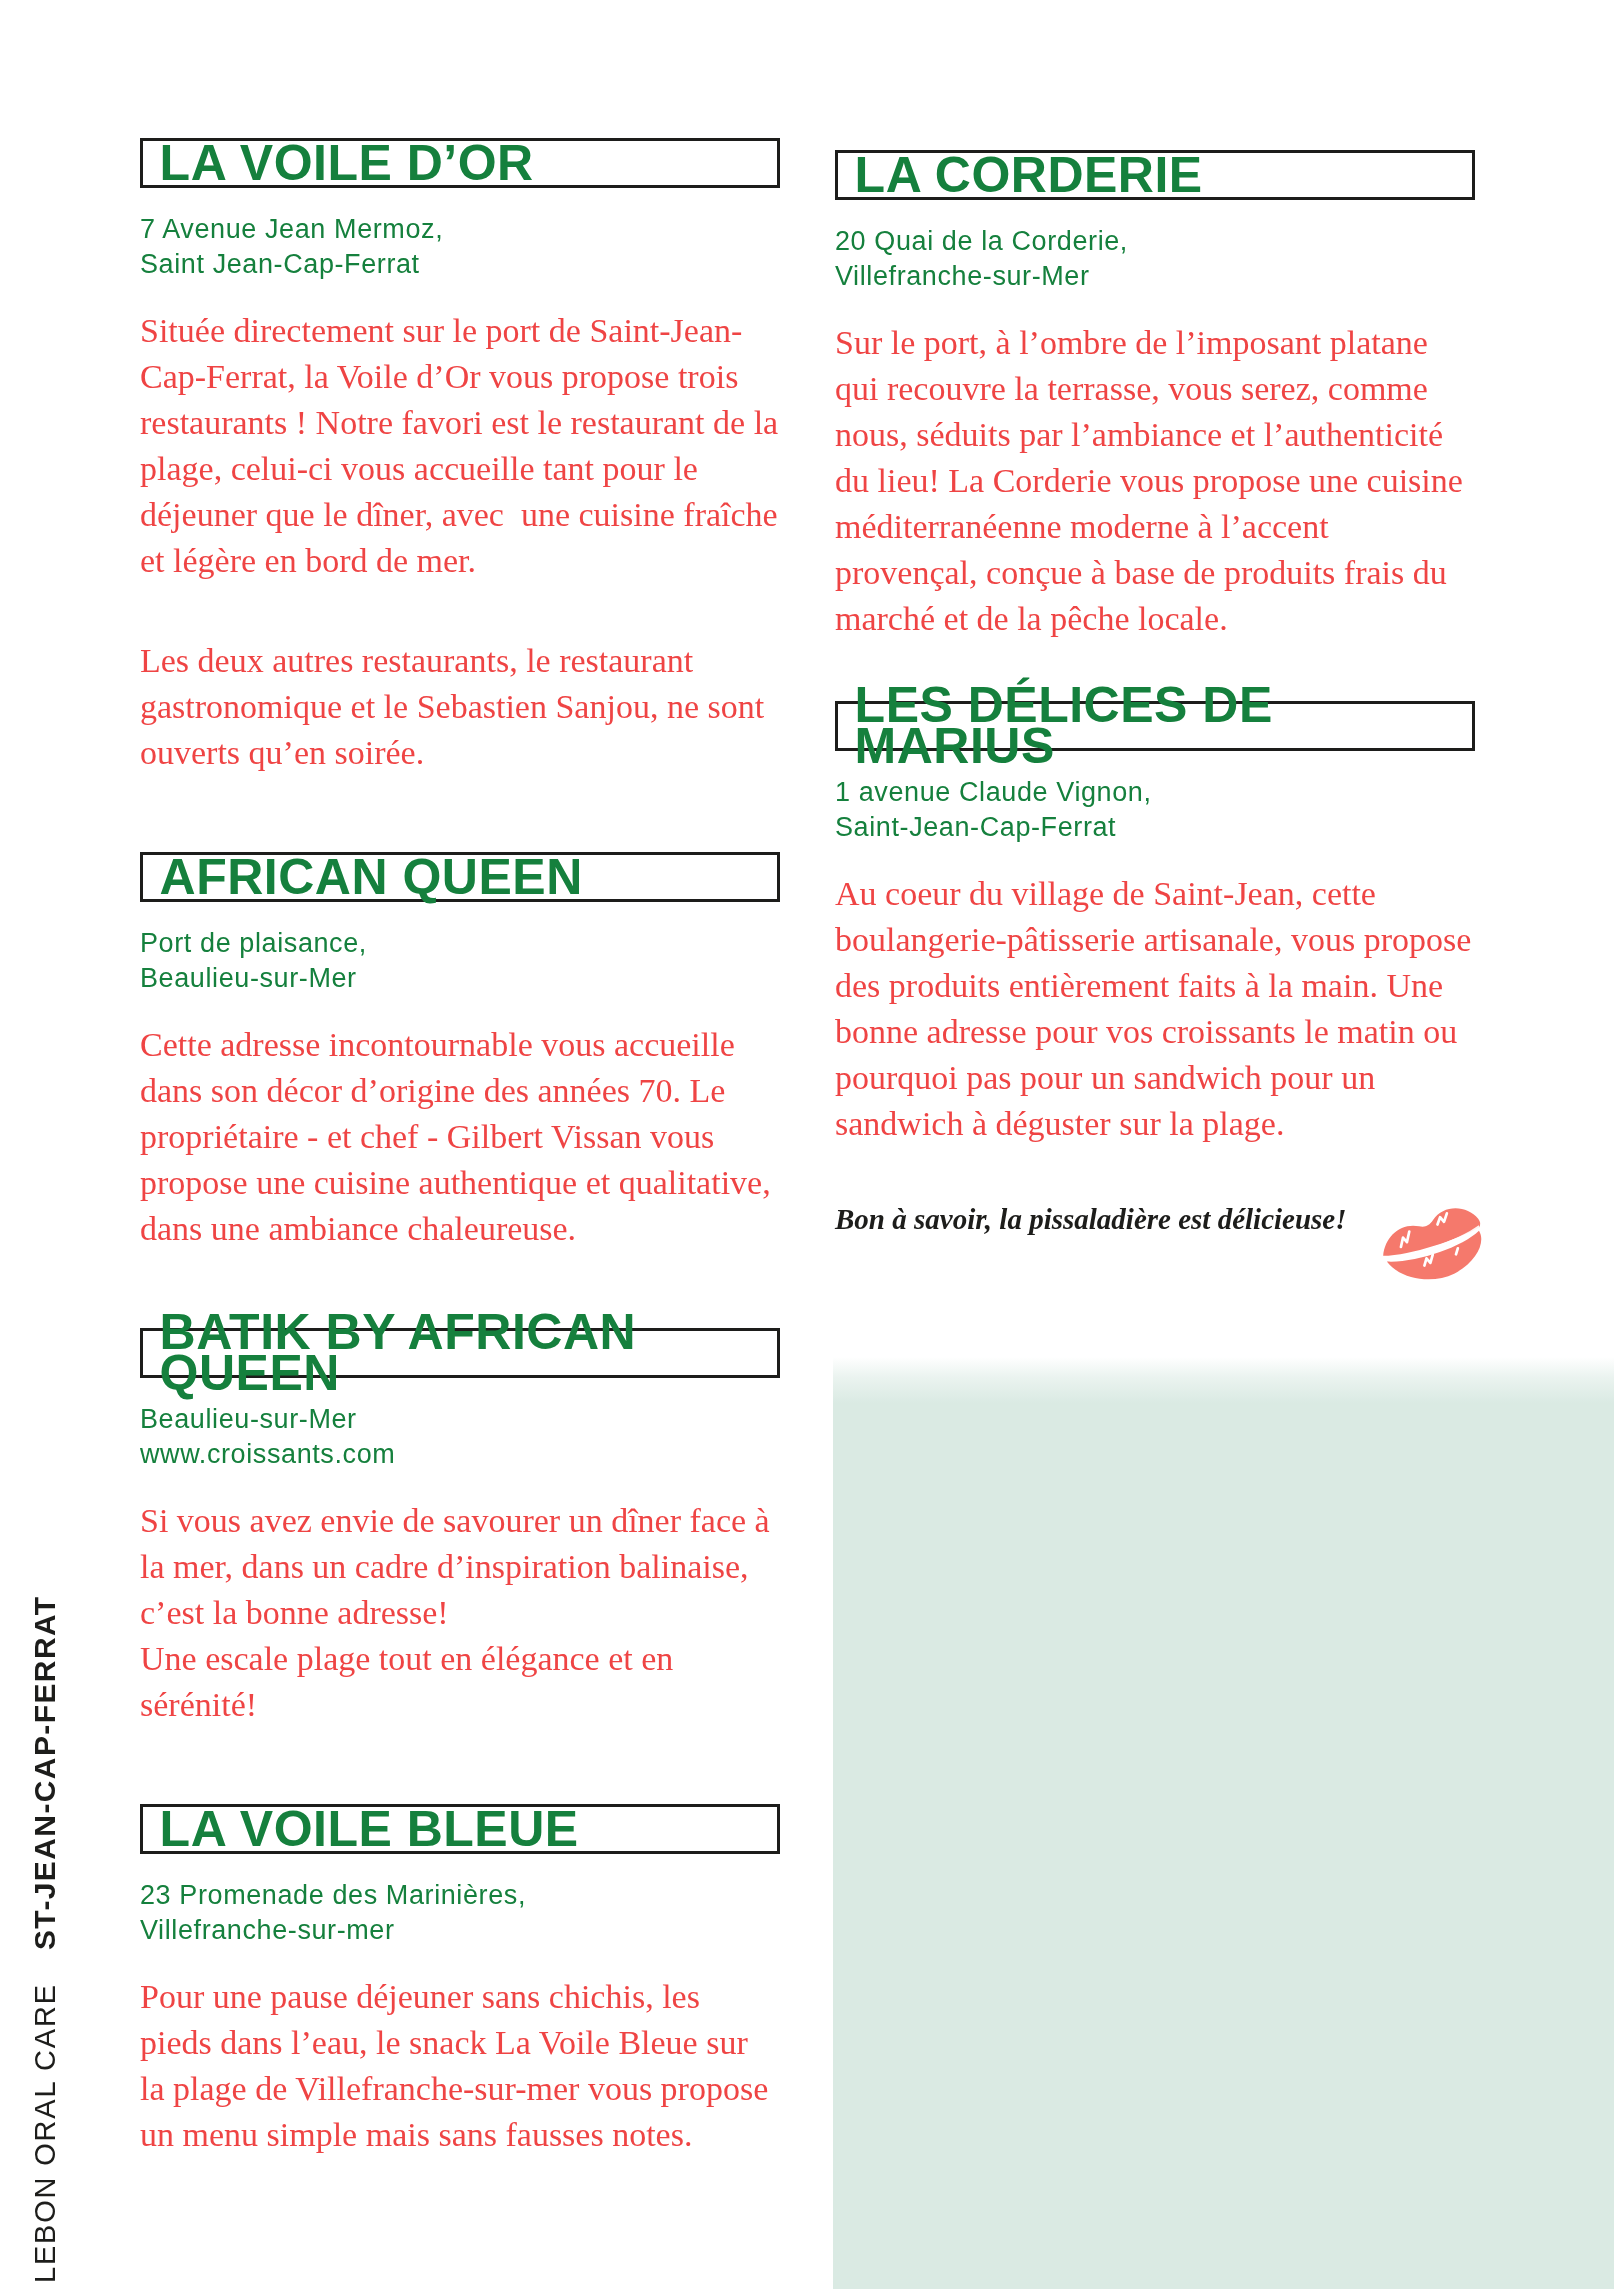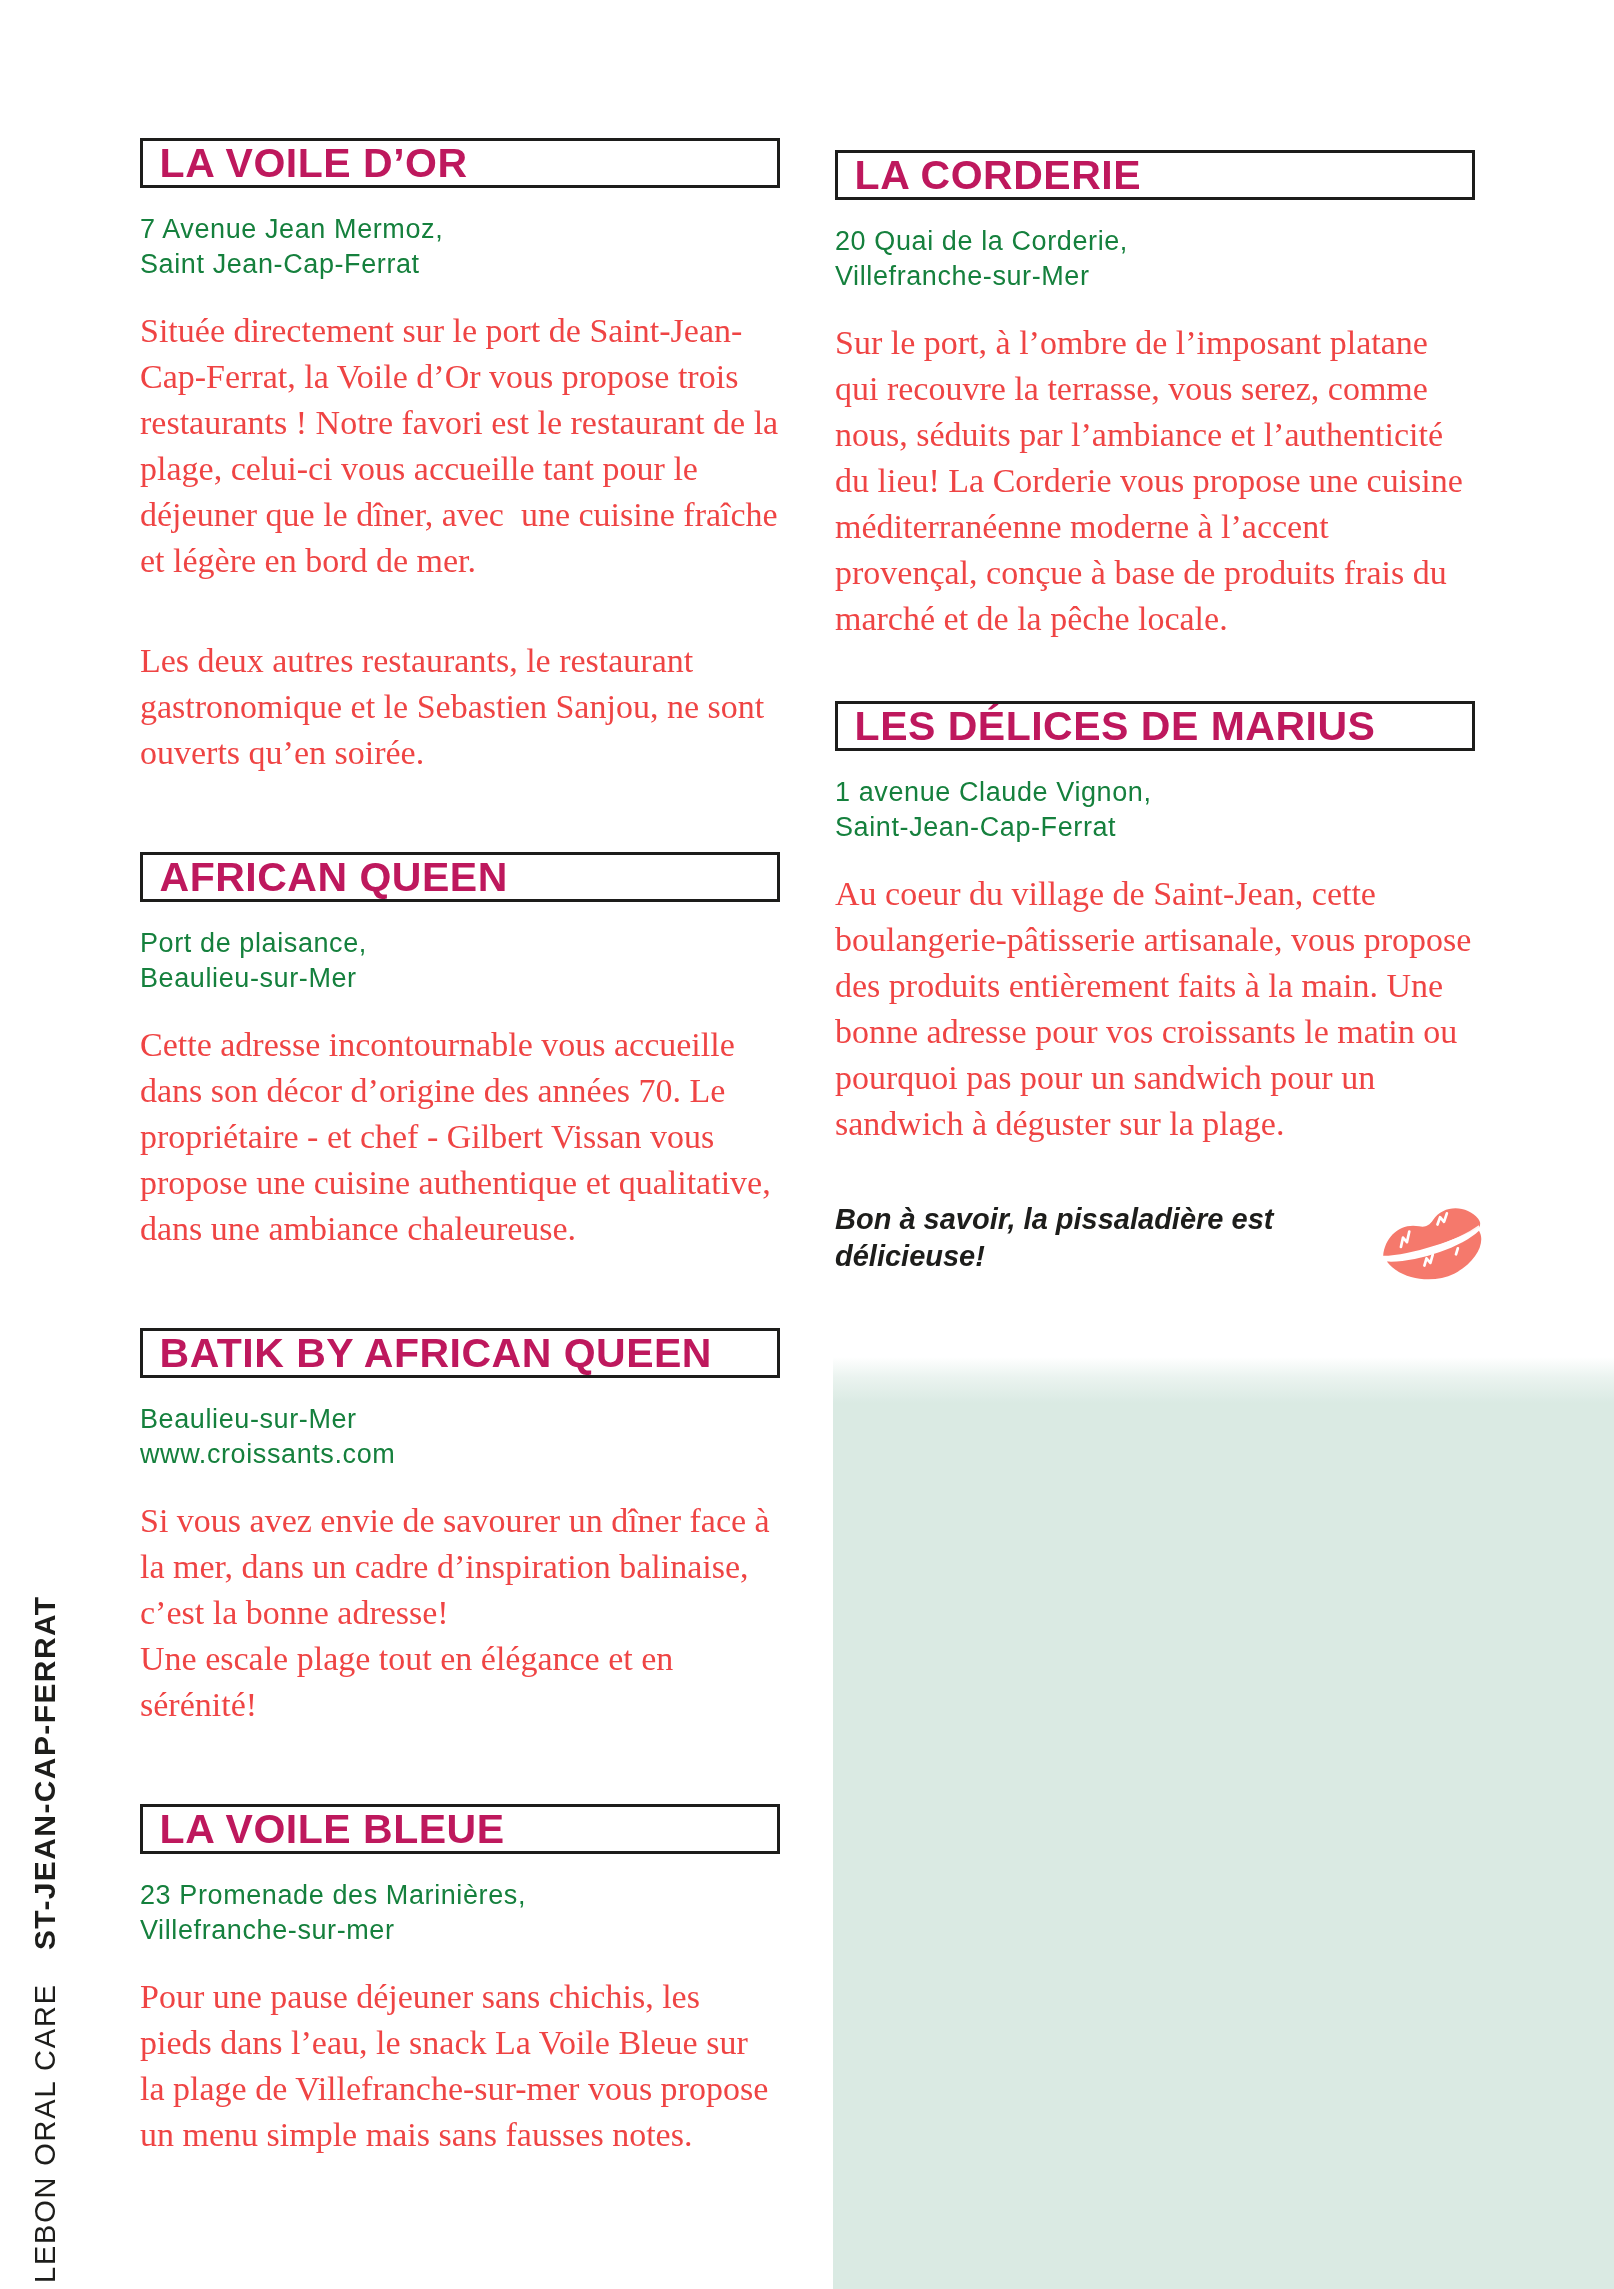--- a/index.html
+++ b/index.html
@@ -60,25 +60,25 @@
     border: 3.7px solid #1d1d1b;
     height: 44px;
     display: flex;
     align-items: center;
     padding-left: 16.6px;
     margin-bottom: 24px;
     background: #ffffff;
   }
   .htitle {
     margin: 0;
-    font-size: 41px;
+    font-size: 50px;
     line-height: 41px;
     font-weight: 700;
     letter-spacing: 0.5px;
-    color: #be185d;
+    color: #15803d;
   }
 
   .addr {
     margin-bottom: 26px;
   }
   .addr-line {
     font-size: 27px;
     line-height: 35px;
     font-weight: 400;
     letter-spacing: 0.6px;
@@ -96,20 +96,21 @@
   .entry p.body:last-child { margin-bottom: 0; }
 
   .note {
     margin: 13px 0 0 0;
     font-size: 29px;
     line-height: 37px;
     font-weight: 700;
     font-style: italic;
     color: #1d1d1b;
     max-width: 554px;
+    font-family: Liberation Serif, serif;
   }
 
   
   .mint-block {
     position: absolute;
     left: 833px;
     top: 1357px;
     right: 0;
     bottom: 0;
     z-index: 1;

